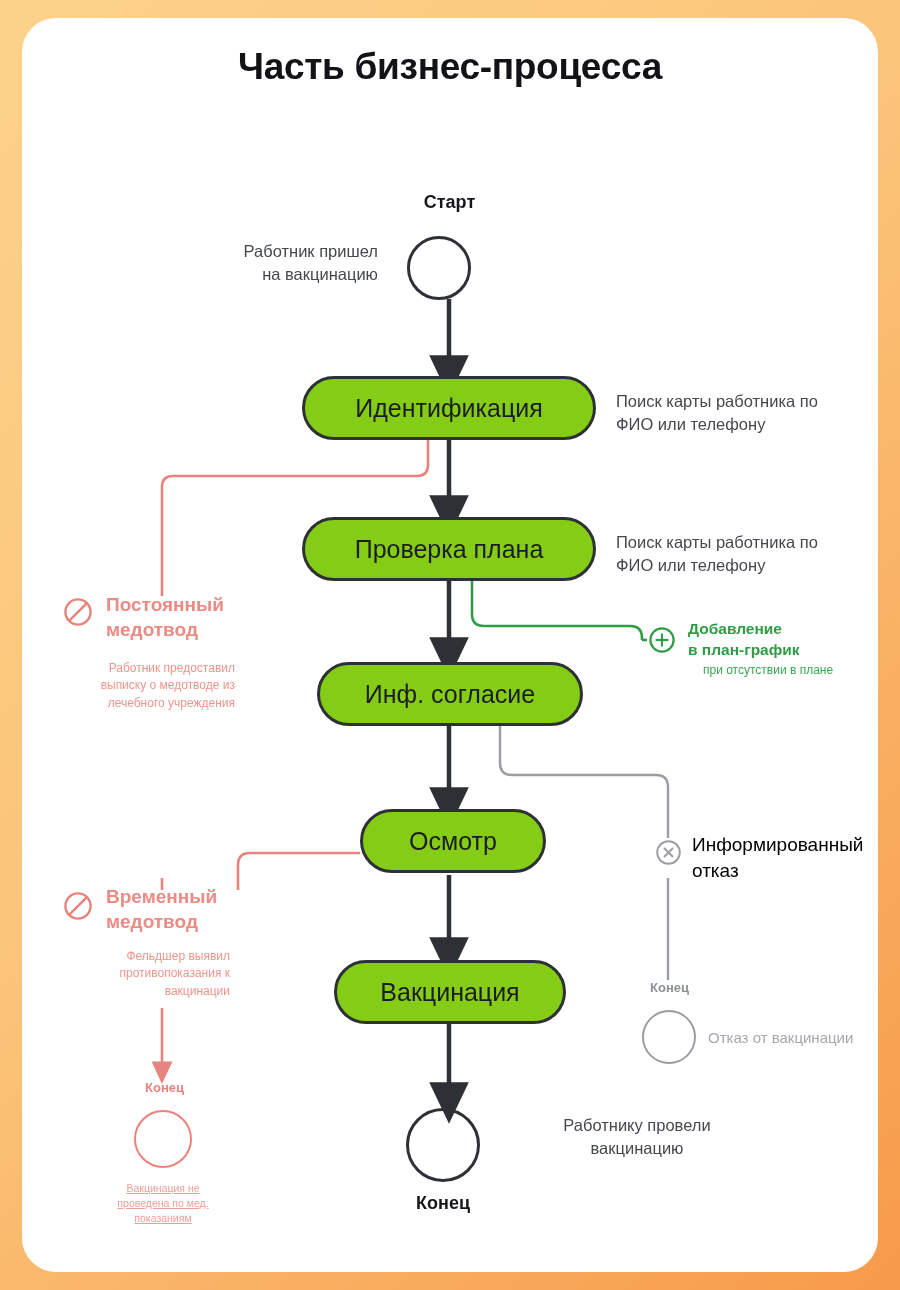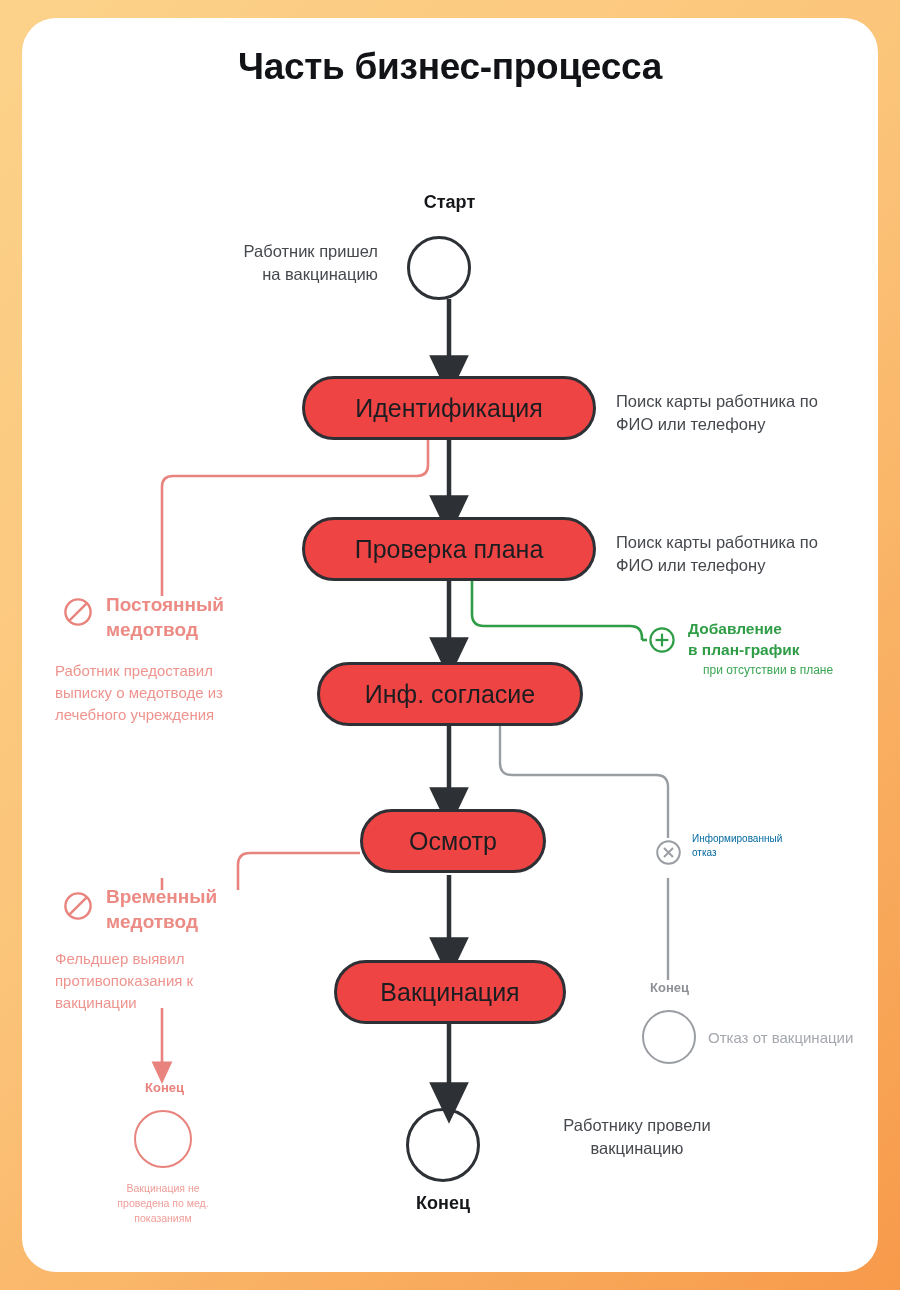--- a/index.html
+++ b/index.html
@@ -37,21 +37,21 @@
     font-size: 37px;
     font-weight: bold;
     line-height: 1.24;
     color: #111316;
     letter-spacing: -0.3px;
   }
   
   .node {
     position: absolute;
     display: flex; align-items: center; justify-content: center;
-    background: #ef4444;
+    background: #84cc16;
     border: 3px solid #2d3035;
     border-radius: 40px;
     font-size: 25px;
     color: #1b1d21;
     text-align: center;
   }
   
   .circle {
     position: absolute;
     border-radius: 50%;
@@ -75,22 +75,23 @@
   .lbl-red-title {
     position: absolute;
     color: #ec8a84;
     font-weight: bold;
     font-size: 19px;
     line-height: 1.32;
   }
   .lbl-red-sub {
     position: absolute;
     color: #ee938d;
-    font-size: 15px;
+    font-size: 12px;
     line-height: 1.45;
+    text-align: right;
   }
   .lbl-red-end {
     position: absolute;
     color: #e8837d;
     font-weight: bold;
     font-size: 13px;
   }
   .lbl-red-endsub {
     position: absolute;
     color: #ef9d98;
@@ -106,22 +107,22 @@
     line-height: 1.33;
   }
   .lbl-green-sub {
     position: absolute;
     color: #3aa552;
     font-size: 12px;
     padding-left: 15px;
   }
   .lbl-grey-title {
     position: absolute;
-    color: #0369a1;
-    font-size: 10px;
+    color: #000000;
+    font-size: 19px;
     line-height: 1.38;
   }
   .lbl-grey-end {
     position: absolute;
     color: #8d9196;
     font-weight: bold;
     font-size: 13px;
   }
   .lbl-grey-sub {
     position: absolute;
@@ -233,21 +234,21 @@
       <div>медотвод</div>
     </div>
     <div class="lbl-red-sub" style="left:33px; top:930px; width:175px;">
       <div>Фельдшер выявил</div>
       <div>противопоказания к</div>
       <div>вакцинации</div>
     </div>
 
     <div class="lbl-red-end" style="left:90px; top:1062px; width:105px; text-align:center;">Конец</div>
     <div class="circle red" style="left:112px; top:1092px; width:58px; height:58px;"></div>
-    <div class="lbl-red-endsub" style="left:76px; top:1163px; width:130px;">
+    <div class="lbl-red-endsub" style="left:76px; top:1163px; width:130px;text-decoration:underline;">
       <div>Вакцинация не</div>
       <div>проведена по мед.</div>
       <div>показаниям</div>
     </div>
 
     <svg class="icon" style="left:625px; top:607px; width:30px; height:30px;" viewBox="0 0 30 30">
       <circle cx="15" cy="15" r="11.6" fill="none" stroke="#2f9d46" stroke-width="2.2"></circle>
       <line x1="15" y1="8.6" x2="15" y2="21.4" stroke="#2f9d46" stroke-width="2.2"></line>
       <line x1="8.6" y1="15" x2="21.4" y2="15" stroke="#2f9d46" stroke-width="2.2"></line>
     </svg>

